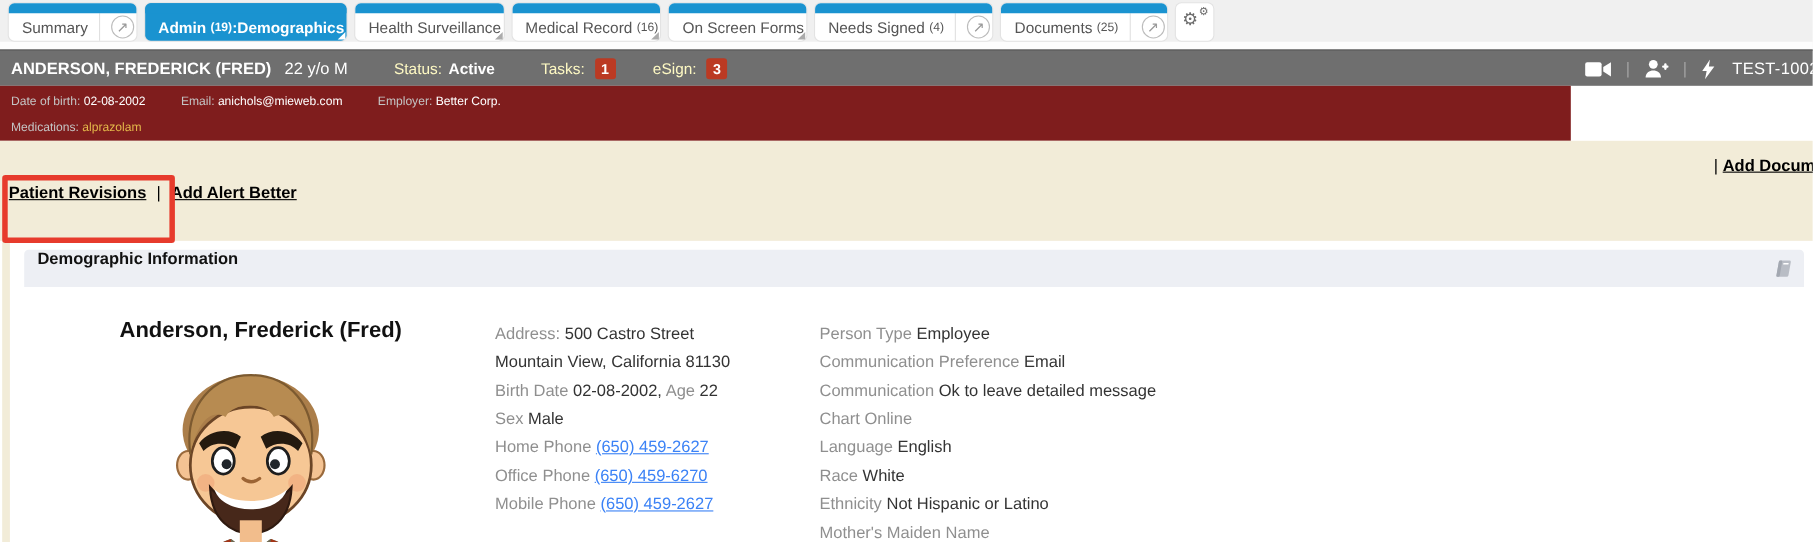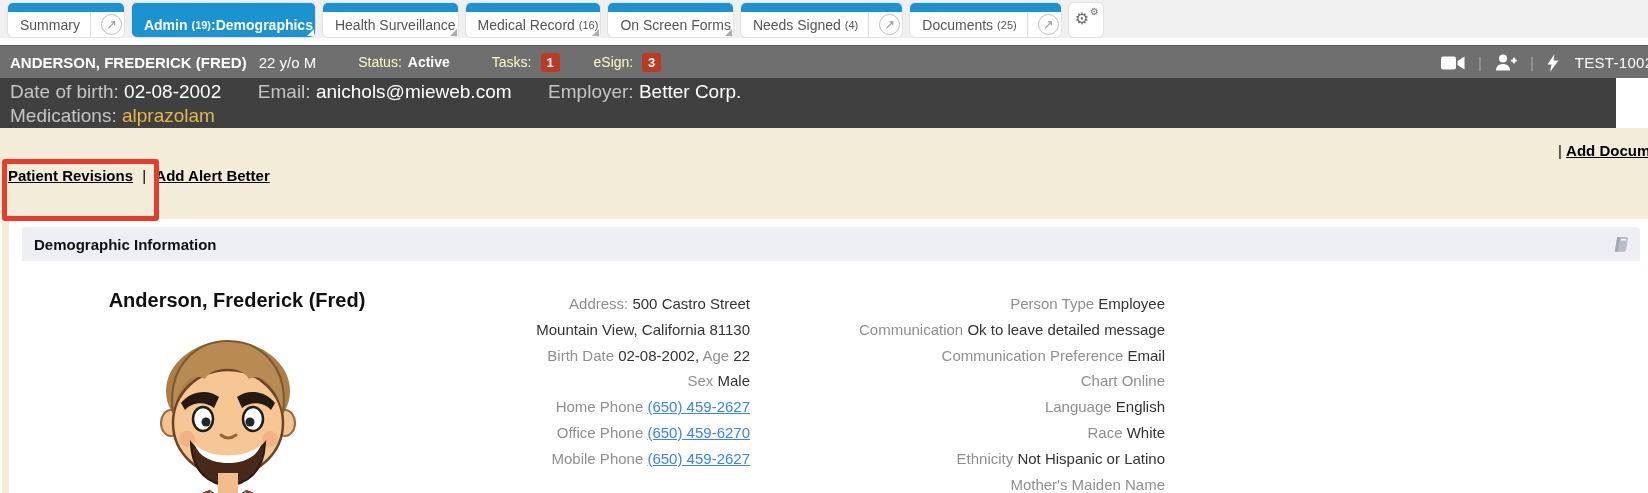--- a/index.html
+++ b/index.html
@@ -39,22 +39,22 @@
   .pbar .sp40 { margin-left:42px; } .pbar .sp30 { margin-left:34px; }
   .badge { display:inline-flex; align-items:center; justify-content:center; min-width:19px; height:19px;
            background:#bb3a23; border-radius:3px; color:#fff; font-size:13px; font-weight:bold;
            margin-left:9px; padding:0 4px; cursor:pointer; }
   .pbar-right { position:absolute; right:-14px; top:0; height:33px; display:flex; align-items:center; }
   .pbar-right .div { color:#a2a2a2; margin:0 13px; font-size:15px; }
   .pbar-right .chartid { font-size:15px; color:#fff; margin-left:16px; letter-spacing:.3px; }
   .icn { display:inline-flex; cursor:pointer; }
 
   
-  .ibar { position:absolute; top:78px; left:0; width:1616px; height:50px; background:#404040;
-          padding:2px 10px; font-size:19px; }
+  .ibar { position:absolute; top:78px; left:0; width:1428px; height:50px; background:#7f1d1d;
+          padding:2px 10px; font-size:11px; }
   .ibar .row { line-height:24px; }
   .ibar .lab { color:#c4c4c4; }
   .ibar .val { color:#fff; }
   .ibar .meds { color:#e3b74a; }
   .ibar .gap { display:inline-block; width:26px; }
 
   
   .band { position:absolute; top:128px; left:0; width:1648px; height:91px; background:#f2ecd8; }
   .adddoc { position:absolute; top:14px; left:1558px; font-size:15px; color:#000; white-space:nowrap; }
   .adddoc a { color:#000; font-weight:bold; text-decoration:underline; cursor:pointer; }
@@ -64,33 +64,33 @@
 
   
   .redbox { position:absolute; left:2px; top:159px; width:157px; height:62px;
             border:5px solid #e73b2c; border-radius:3px; z-index:9; pointer-events:none; }
 
   
   .main { position:absolute; top:219px; left:0; width:1648px; height:274px; background:#fff; }
   .leftstrip { position:absolute; left:2px; top:0; width:7px; height:274px; background:#f2ecd8; }
   .panel { position:absolute; left:22px; top:8px; width:1618px; height:266px; }
   .panel-hd { position:relative; height:34px; background:#edeff4; border-radius:4px 4px 0 0;
-              display:flex; align-items:center; padding:0 12px; }
+              display:flex; padding:0 12px; }
   .panel-hd .ttl { font-size:15px; font-weight:bold; color:#111; }
   .panel-hd .book { position:absolute; right:10px; top:8px; }
   .panel-bd { position:relative; height:232px; background:#fff; }
 
   .demo-name { position:absolute; left:0; top:28px; width:430px; text-align:center;
                font-size:20px; font-weight:bold; color:#111; }
   .avatar { position:absolute; left:93px; top:66px; }
 
   .col { position:absolute; top:30px; font-size:15px; }
   .col2 { left:428px; width:300px; }
   .col3 { left:723px; width:420px; }
-  .drow { line-height:25.8px; white-space:nowrap;text-align:right; }
+  .drow { line-height:25.8px; white-space:nowrap; }
   .lbl { color:#8f8f8f; }
   .val { color:#333; }
   .plink { color:#3b82f6; text-decoration:underline; cursor:pointer; }
 </style>
 </head>
 <body>
 
 <div class="tabbar">
   <div class="tabs">
     <div class="tab">
@@ -304,28 +304,28 @@
         </div>
 
       </div>
 
       <div class="col col3">
         <div class="drow">
           <span class="lbl">Person Type</span>
           <span class="val">Employee</span>
         </div>
         <div class="drow">
+          <span class="lbl">Communication Preference</span>
+          <span class="val">Email</span>
+        </div>
+        <div class="drow">
           <span class="lbl">Communication</span>
           <span class="val">Ok to leave detailed message</span>
         </div>
         <div class="drow">
-          <span class="lbl">Communication Preference</span>
-          <span class="val">Email</span>
-        </div>
-        <div class="drow">
           <span class="lbl">Chart Online</span>
         </div>
         <div class="drow">
           <span class="lbl">Language</span>
           <span class="val">English</span>
         </div>
         <div class="drow">
           <span class="lbl">Race</span>
           <span class="val">White</span>
         </div>

